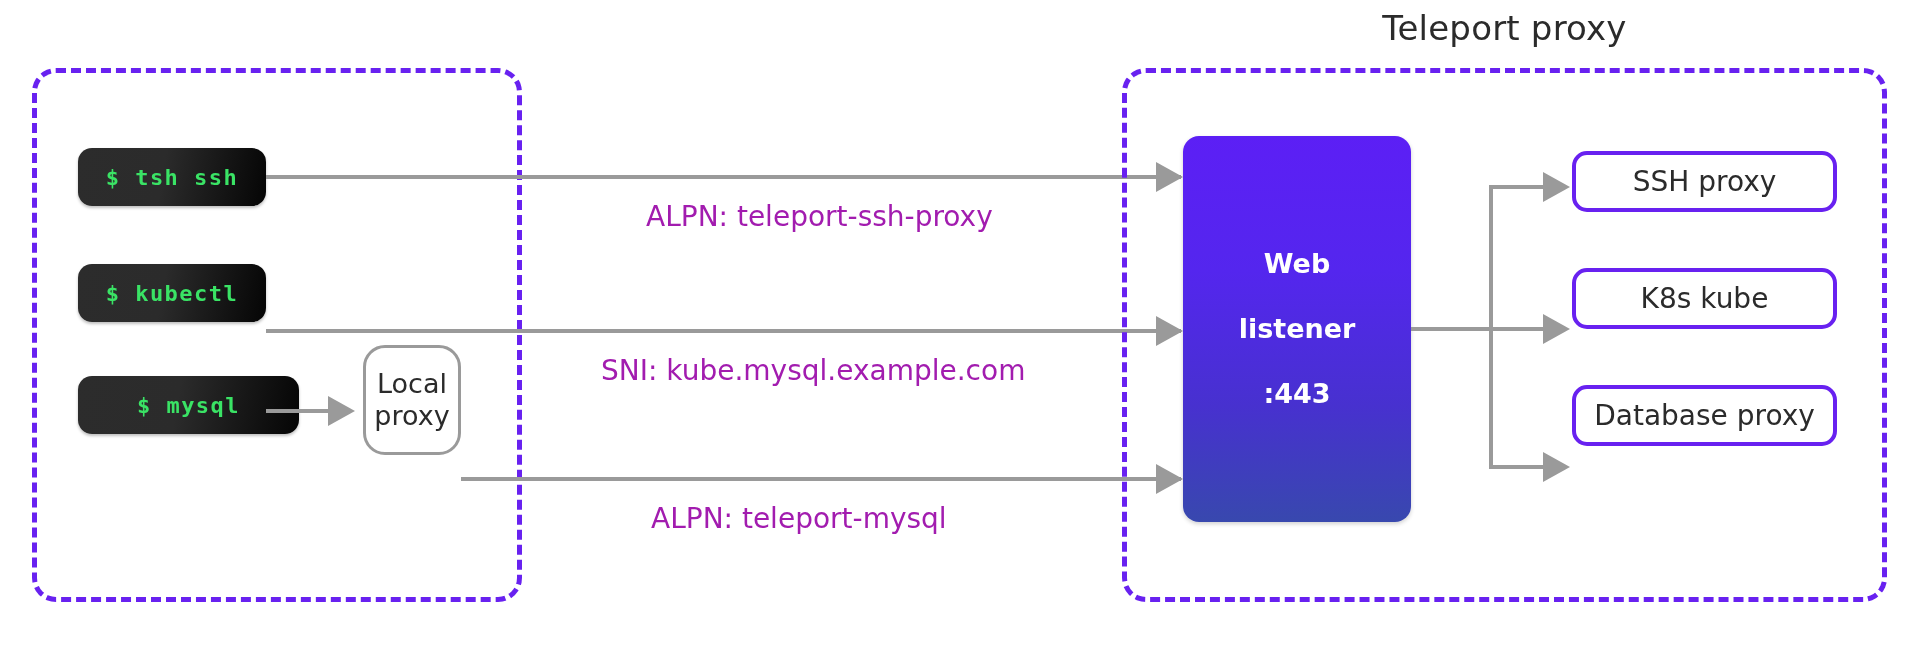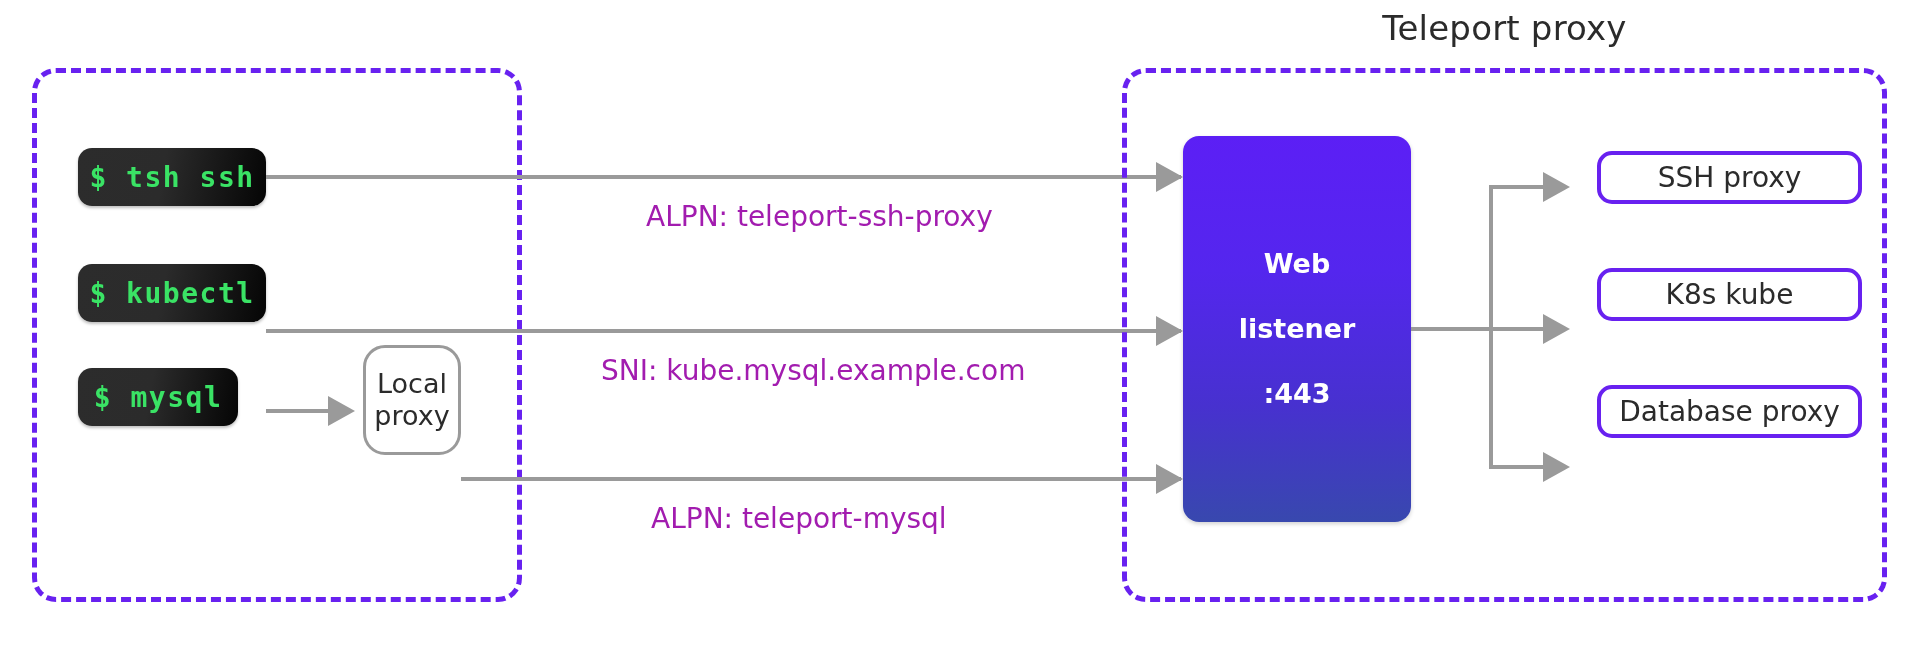--- a/index.html
+++ b/index.html
@@ -50,29 +50,29 @@
     height: 58px;
     border-radius: 14px;
     background: linear-gradient(100deg, #2c2c2c 0%, #2b2b2b 45%, #050505 100%);
     display: flex;
     align-items: center;
     justify-content: center;
     box-shadow: 0 2px 3px rgba(0,0,0,0.25);
   }
   .terminal span {
     font-family: "DejaVu Sans Mono", monospace;
-    font-size: 28px;
+    font-size: 22px;
     font-weight: bold;
     color: #3ae365;
     letter-spacing: 1.5px;
     white-space: nowrap;
   }
   #term-tsh     { left: 78px; top: 148px; width: 188px; }
   #term-kubectl { left: 78px; top: 264px; width: 188px; }
-  #term-mysql   { left: 78px; top: 368px; width: 160px; }
+  #term-mysql   { left: 78px; top: 376px; width: 221px; }
 
   
   #local-proxy {
     position: absolute;
     left: 363px;
     top: 345px;
     width: 98px;
     height: 110px;
     border: 3px solid #9a9a9a;
     border-radius: 22px;
@@ -112,29 +112,28 @@
     text-align: center;
     line-height: 1.2;
     white-space: pre-line;
   }
 
   
   .proxy-box {
     position: absolute;
     left: 1572px;
     width: 265px;
-    height: 53px;
+    height: 61px;
     border: 4px solid #6821f0;
     border-radius: 15px;
     box-sizing: border-box;
     background: #ffffff;
     display: flex;
     align-items: center;
     justify-content: center;
-    margin-left: 25px;
   }
   .proxy-box span {
     font-family: "DejaVu Sans", sans-serif;
     font-size: 28px;
     color: #2b2b2b;
     white-space: nowrap;
   }
   #proxy-ssh { top: 151px; }
   #proxy-k8s { top: 268px; }
   #proxy-db  { top: 385px; }

